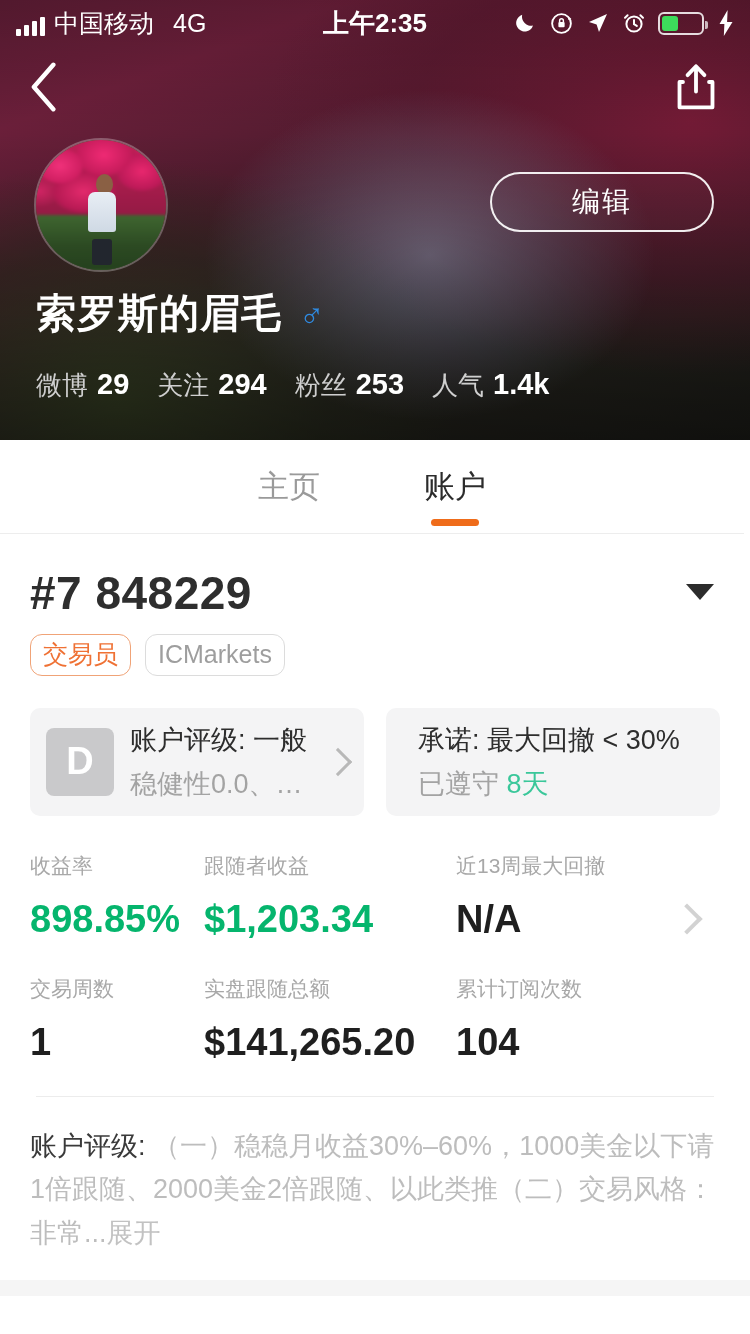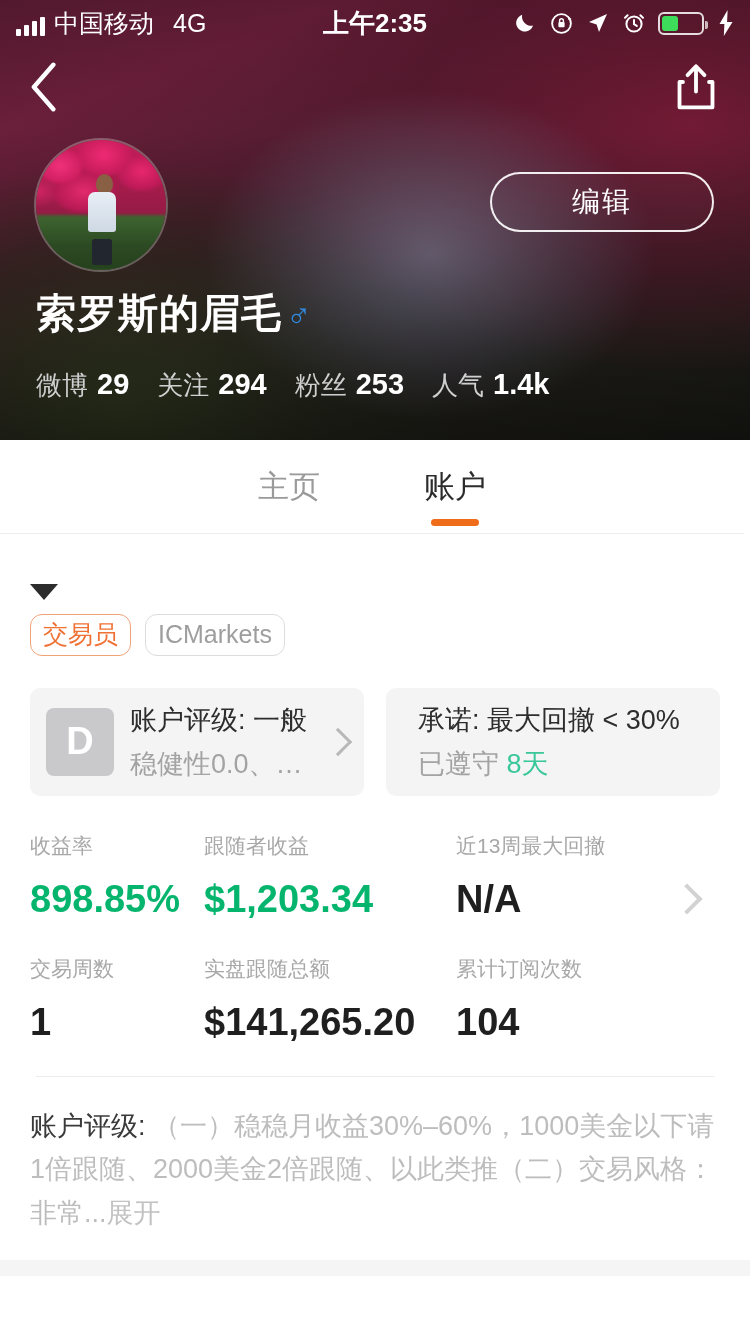--- a/index.html
+++ b/index.html
@@ -107,21 +107,21 @@
   }
   .edit-btn {
     position:absolute; right:36px; top:172px; width:224px; height:60px; z-index:6;
     border:2px solid rgba(255,255,255,0.92); border-radius:32px;
     display:flex; align-items:center; justify-content:center;
     color:#fff; font-size:28px; letter-spacing:2px;
     background:rgba(255,255,255,0.02);
   }
   .uname-row {
     position:absolute; left:36px; top:286px; z-index:5;
-    display:flex; align-items:center; gap:4px;
+    display:flex; align-items:center; gap:17px;
   }
   .uname { color:#fff; font-size:40px; font-weight:700; letter-spacing:1px; }
   .gender { color:#2f8ae0; font-size:34px; font-weight:700; line-height:1; }
   .stats-row {
     position:absolute; left:36px; top:368px; z-index:5;
     display:flex; align-items:baseline; gap:0;
   }
   .stat-unit { display:flex; align-items:baseline; margin-right:28px; }
   .stat-k { color:#cfcfcf; font-size:26px; margin-right:9px; }
   .stat-v { color:#fff; font-size:29px; font-weight:700; }
@@ -308,20 +308,21 @@
     </div>
     <div class="tab active">
       <span class="tab-label">账户</span>
       <span class="tab-ind"></span>
     </div>
   </div>
 
   <div class="acct">
 
     <div class="acct-top">
+      <div class="acct-no">#7 848229</div>
       <div class="caret"></div>
     </div>
 
     <div class="badges">
       <span class="badge badge-trader">交易员</span>
       <span class="badge badge-broker">ICMarkets</span>
     </div>
 
     <div class="cards">
       <div class="card">

